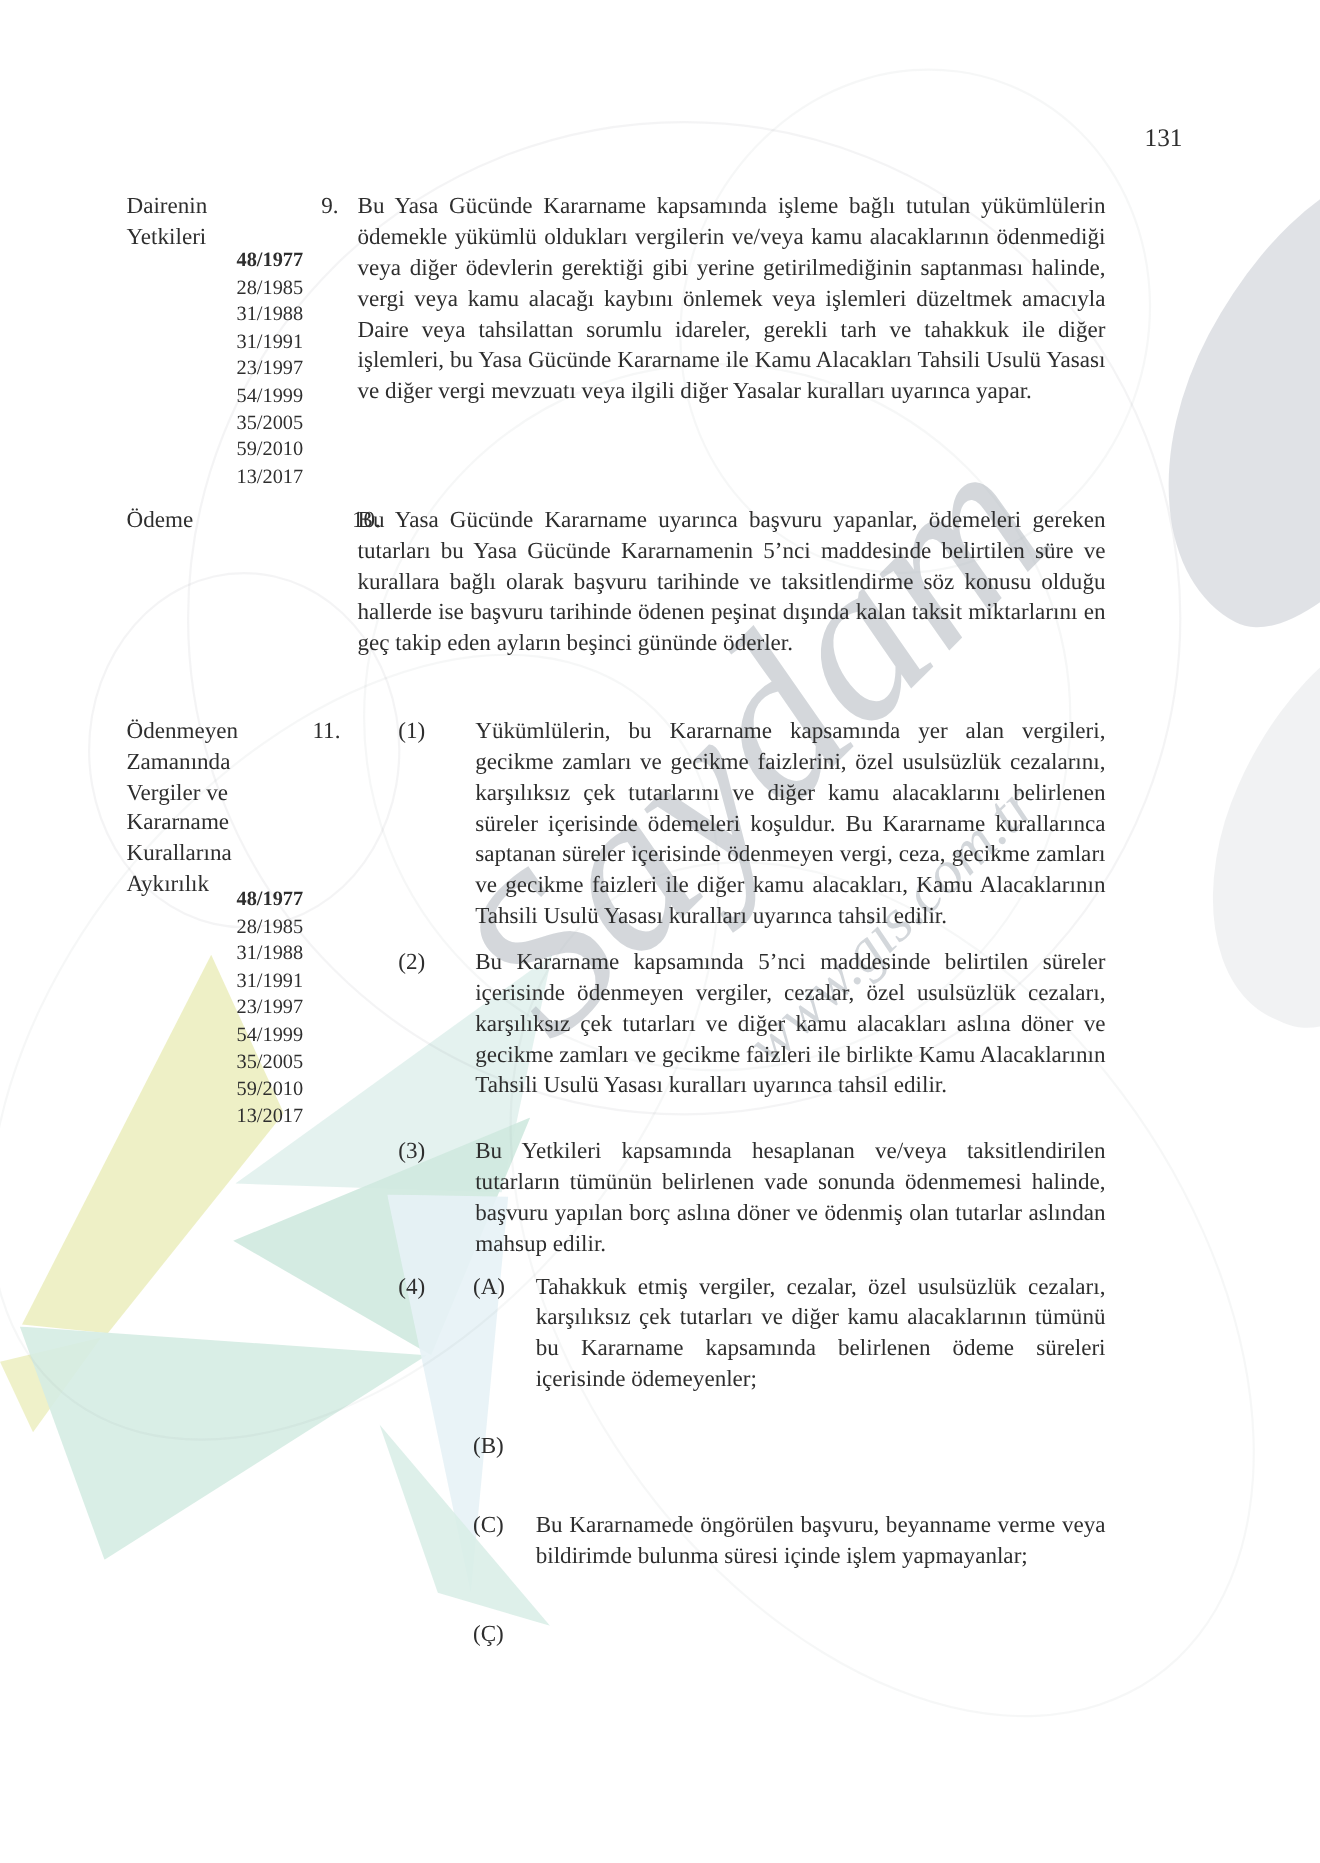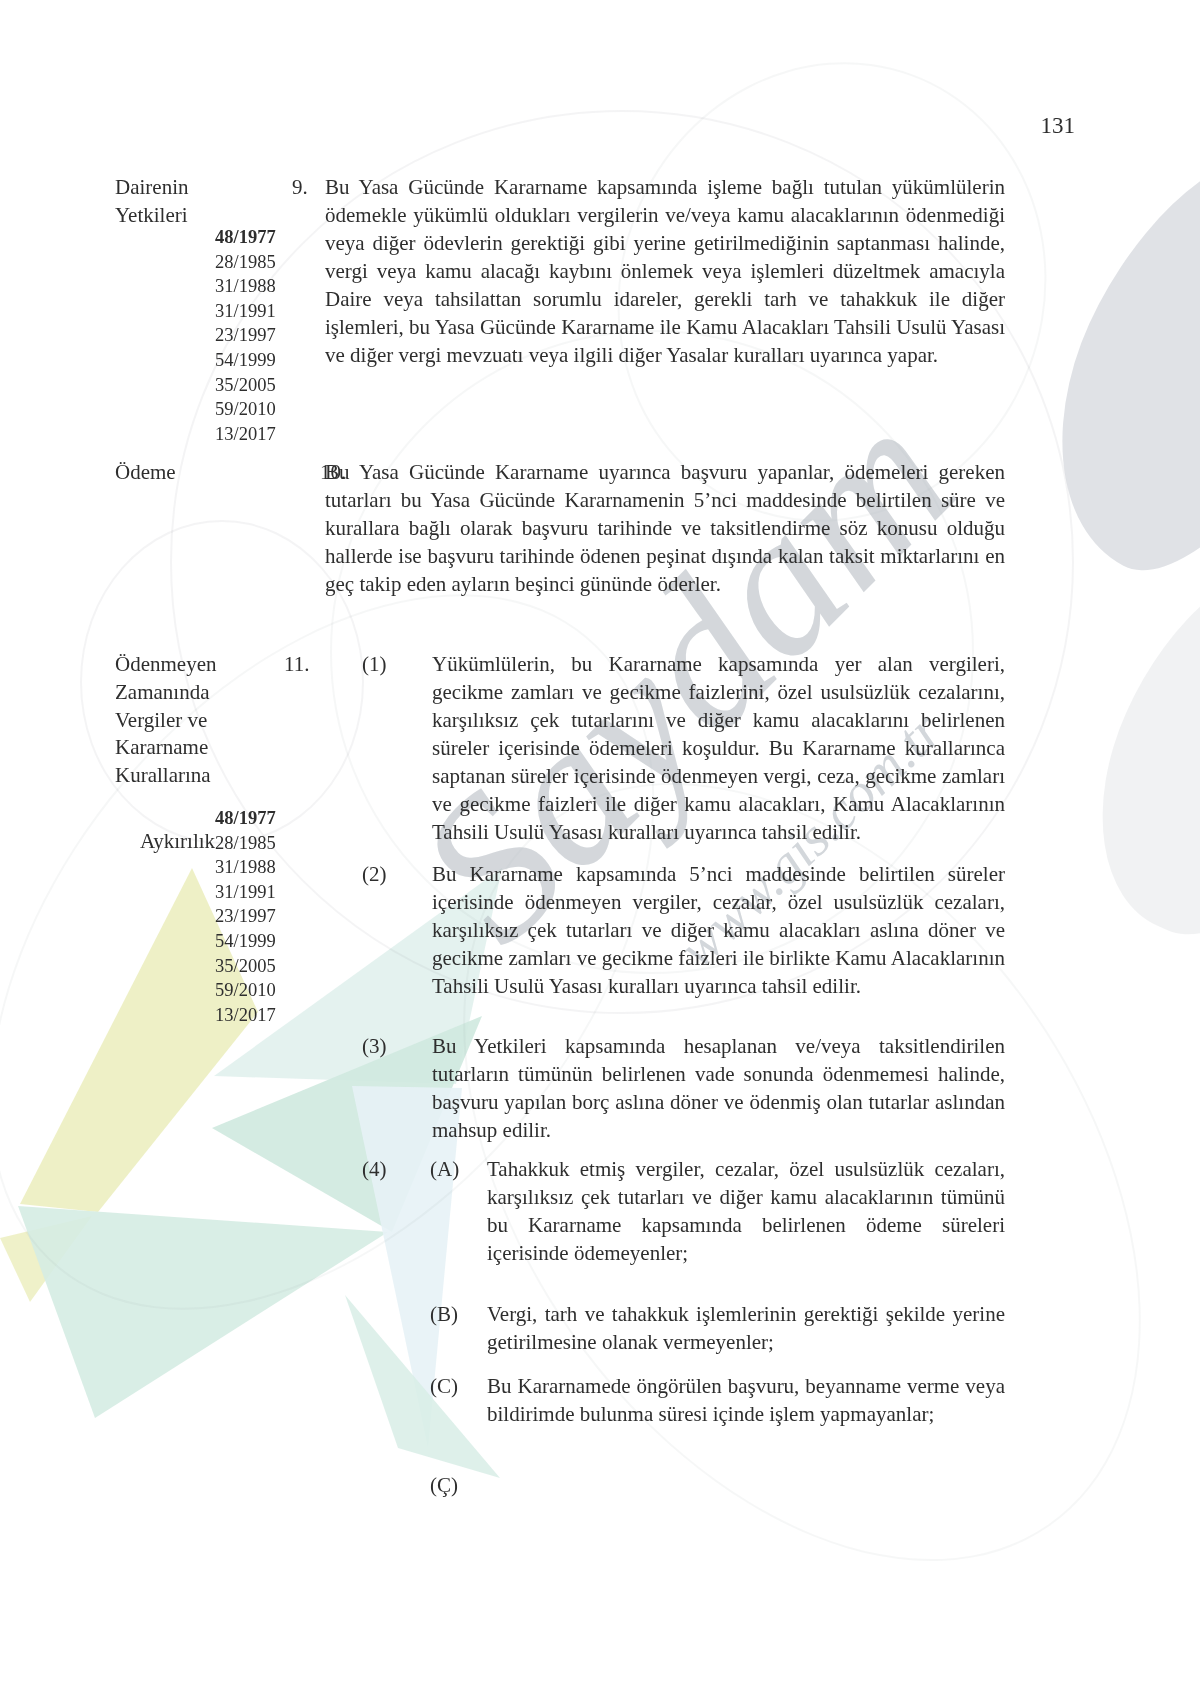--- a/index.html
+++ b/index.html
@@ -110,21 +110,21 @@
 
   <div class="txt sidelabel" style="top:458px;">Ödeme</div>
   <div class="txt marker" style="left:284px;top:458px;margin-left:36px;">10.</div>
   <div class="txt just b10">Bu Yasa Gücünde Kararname uyarınca başvuru yapanlar, ödemeleri gereken tutarları bu Yasa Gücünde Kararnamenin 5’nci maddesinde belirtilen süre ve kurallara bağlı olarak başvuru tarihinde ve taksitlendirme söz konusu olduğu hallerde ise başvuru tarihinde ödenen peşinat dışında kalan taksit miktarlarını en geç takip eden ayların beşinci gününde öderler.</div>
 
   <div class="txt sidelabel" style="top:650px;">Ödenmeyen</div>
   <div class="txt sidelabel" style="top:678px;">Zamanında</div>
   <div class="txt sidelabel" style="top:706px;">Vergiler ve</div>
   <div class="txt sidelabel" style="top:733px;">Kararname</div>
   <div class="txt sidelabel" style="top:761px;">Kurallarına</div>
-  <div class="txt sidelabel" style="top:827px;margin-left:25px;">Aykırılık</div>
+  <div class="txt sidelabel" style="top:789px;">Aykırılık</div>
   <div class="txt refs" style="top:806px;">
     <div class="bold">48/1977</div>
     <div>28/1985</div>
     <div>31/1988</div>
     <div>31/1991</div>
     <div>23/1997</div>
     <div>54/1999</div>
     <div>35/2005</div>
     <div>59/2010</div>
     <div>13/2017</div>
@@ -139,20 +139,19 @@
 
   <div class="txt marker" style="left:362px;top:1032px;">(3)</div>
   <div class="txt just sub" style="top:1032px;">Bu Yetkileri kapsamında hesaplanan ve/veya taksitlendirilen tutarların tümünün belirlenen vade sonunda ödenmemesi halinde, başvuru yapılan borç aslına döner ve ödenmiş olan tutarlar aslından mahsup edilir.</div>
 
   <div class="txt marker" style="left:362px;top:1155px;">(4)</div>
 
   <div class="txt marker" style="left:430px;top:1155px;">(A)</div>
   <div class="txt just clause" style="top:1155px;">Tahakkuk etmiş vergiler, cezalar, özel usulsüzlük cezaları, karşılıksız çek tutarları ve diğer kamu alacaklarının tümünü bu Kararname kapsamında belirlenen ödeme süreleri içerisinde ödemeyenler;</div>
 
   <div class="txt marker" style="left:430px;top:1300px;">(B)</div>
-  <div class="txt just clause" style="top:1300px;">Vergi, tarh ve tahakkuk işlemlerinin gerektiği şekilde yerine getirilmesine olanak vermeyenler;</div>
 
   <div class="txt marker" style="left:430px;top:1372px;">(C)</div>
   <div class="txt just clause" style="top:1372px;">Bu Kararnamede öngörülen başvuru, beyanname verme veya bildirimde bulunma süresi içinde işlem yapmayanlar;</div>
 
   <div class="txt marker" style="left:430px;top:1471px;">(Ç)</div>
 
 </div>
 
 </body></html>

